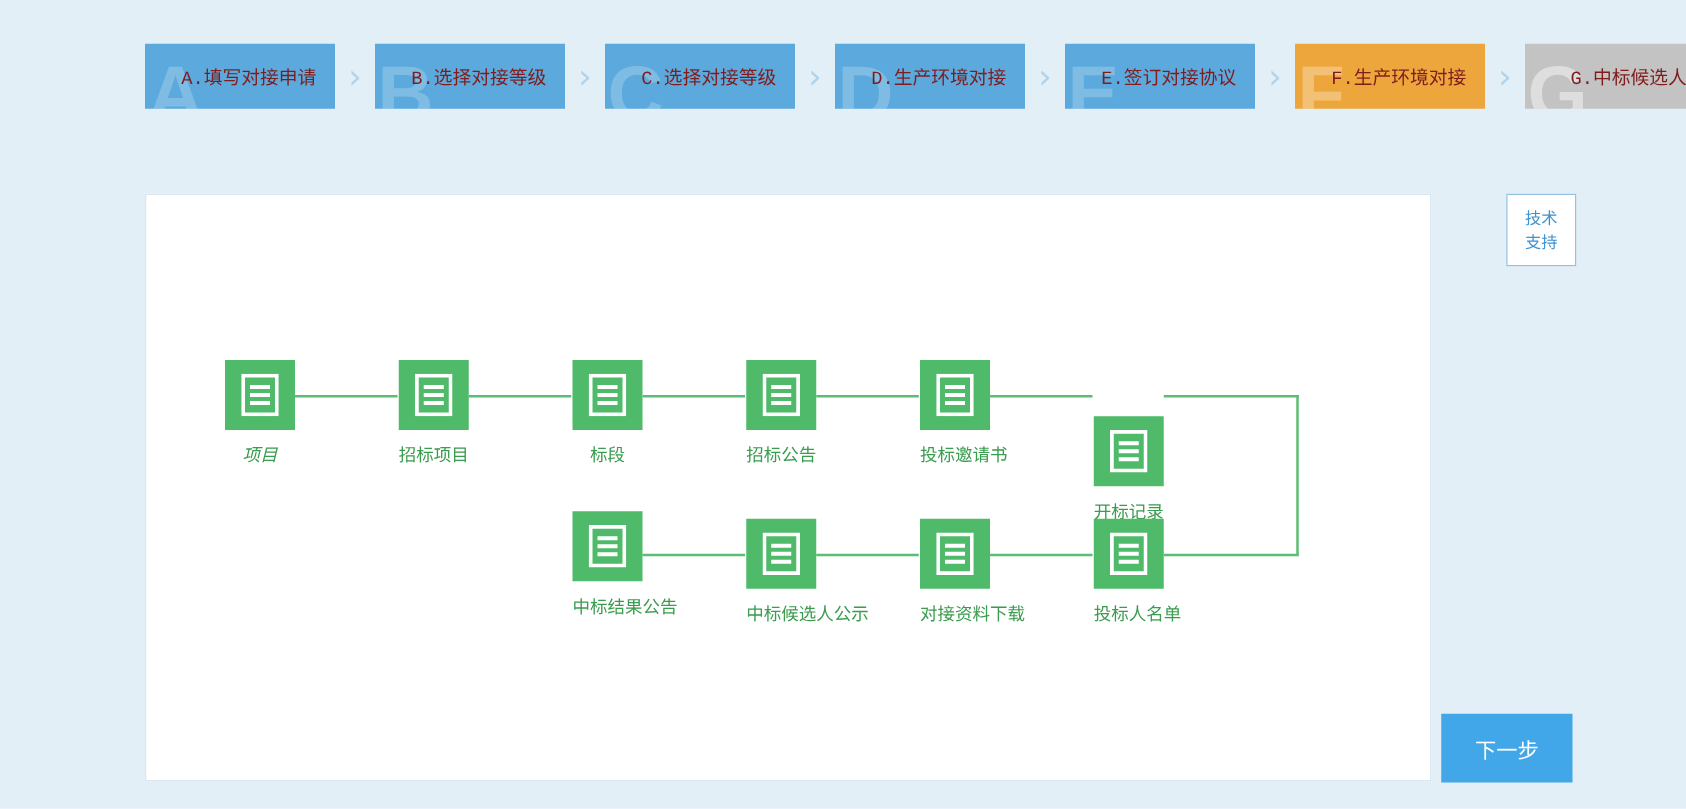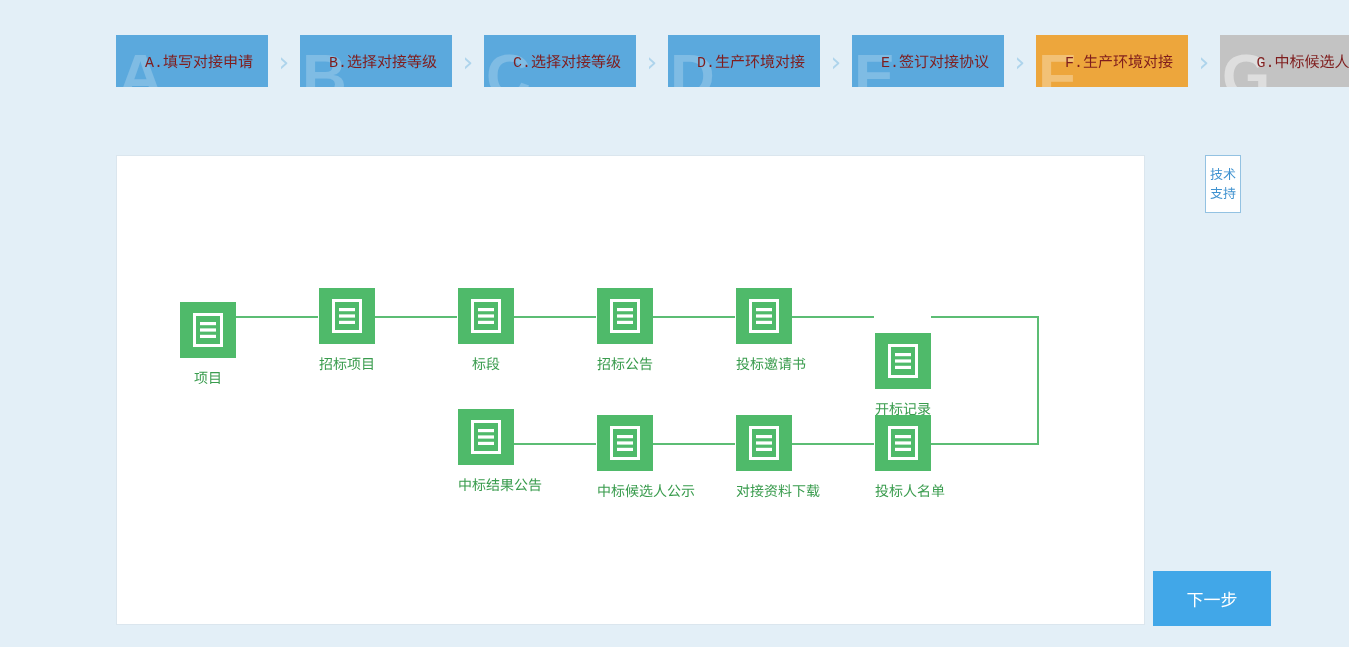--- a/index.html
+++ b/index.html
@@ -72,21 +72,21 @@
     font-family: "DejaVu Sans", sans-serif;
     flex: none;
     user-select: none;
   }
 
   
   #support-button {
     position: absolute;
     left: 1205px;
     top: 155px;
-    width: 36px;
+    width: 56px;
     height: 58px;
     background: #ffffff;
     border: 1px solid #93c2e2;
     color: #3f92d0;
     font-size: 13px;
     line-height: 19px;
     text-align: center;
     padding-top: 9px;
     box-sizing: border-box;
     cursor: pointer;
@@ -148,21 +148,21 @@
     background: #5cbd74;
   }
   .flow-line.h { height: 2px; }
   .flow-line.v { width: 2px; }
 
   
   #next-button {
     position: absolute;
     left: 1153px;
     top: 571px;
-    width: 118px;
+    width: 105px;
     height: 55px;
     background: #41a7e8;
     color: #ffffff;
     font-size: 17px;
     display: flex;
     align-items: center;
     justify-content: center;
     cursor: pointer;
     user-select: none;
   }
@@ -231,21 +231,21 @@
     <div class="flow-line h" style="left:675px; top:160px; width:82px;"></div>
 
     <div class="flow-line h" style="left:814px; top:160px; width:108px;"></div>
     <div class="flow-line v" style="left:920px; top:160px; height:128px;"></div>
     <div class="flow-line h" style="left:814px; top:287px; width:108px;"></div>
 
     <div class="flow-line h" style="left:675px; top:287px; width:82px;"></div>
     <div class="flow-line h" style="left:536px; top:287px; width:82px;"></div>
     <div class="flow-line h" style="left:397px; top:287px; width:82px;"></div>
 
-    <div class="flow-node" style="left:63px; top:146px;">
+    <div class="flow-node" style="left:63px; top:132px;font-style:italic;">
       <div class="node-box">
         <svg class="node-icon" width="30" height="34" viewBox="0 0 30 34">
           <rect x="1.5" y="1.5" width="27" height="31" fill="none" stroke="#ffffff" stroke-width="3"></rect>
           <rect x="7" y="9" width="16" height="3.2" fill="#ffffff"></rect>
           <rect x="7" y="15.4" width="16" height="3.2" fill="#ffffff"></rect>
           <rect x="7" y="21.8" width="16" height="3.2" fill="#ffffff"></rect>
         </svg>
       </div>
       <div class="node-label">项目</div>
     </div>

